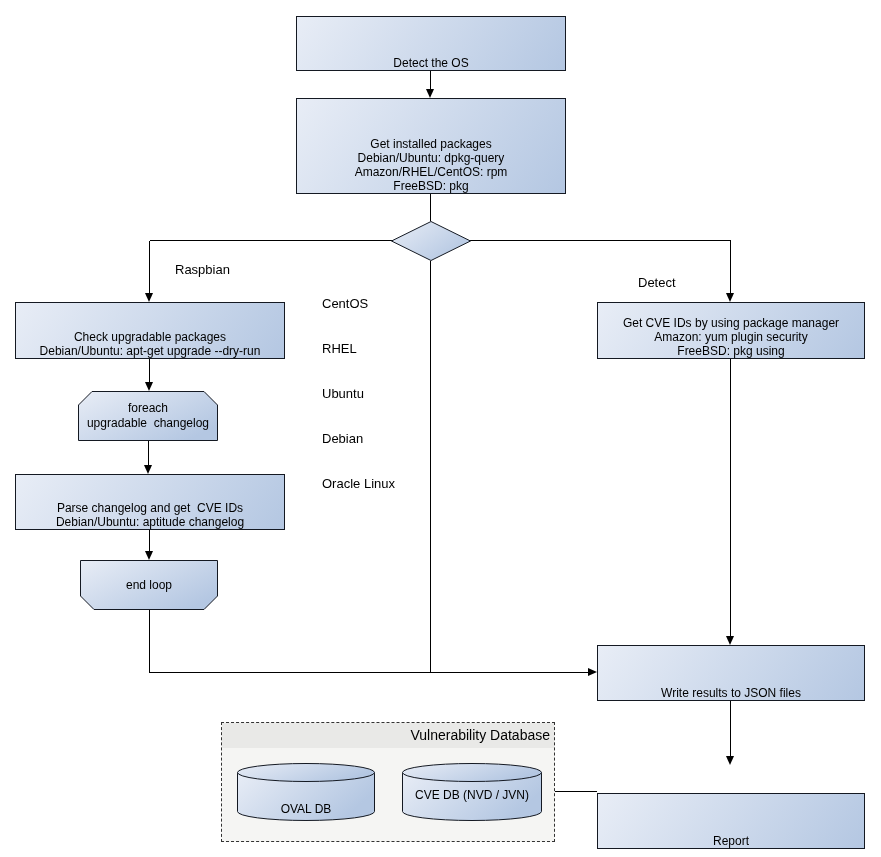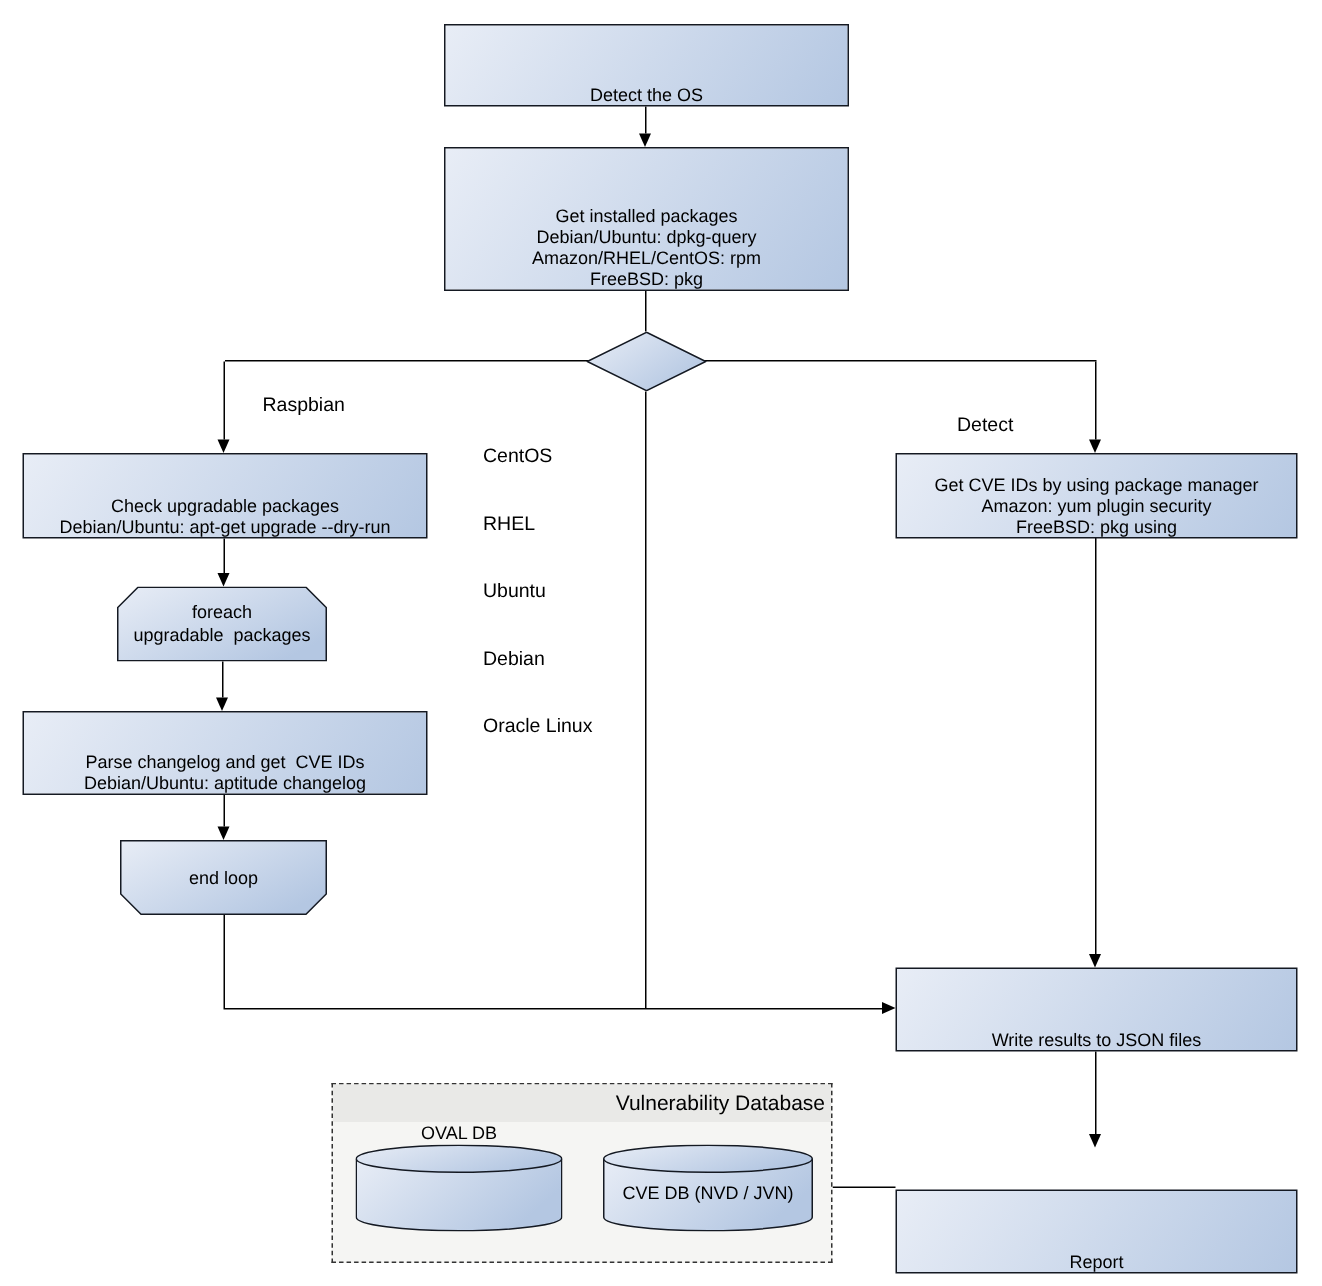--- a/index.html
+++ b/index.html
@@ -145,21 +145,21 @@
     <defs>
       <linearGradient id="fg" x1="0" y1="0" x2="1" y2="0.7">
         <stop offset="0" stop-color="#e8edf6"></stop>
           <stop offset="1" stop-color="#b4c7e2"></stop>
       </linearGradient>
     </defs>
     <polygon points="14,0.5 126,0.5 139.5,14 139.5,49.5 0.5,49.5 0.5,14" fill="url(#fg)" stroke="#141922" stroke-width="1"></polygon>
   </svg>
   <div class="shape-label" style="left:78px; top:391px; width:140px; height:50px;">
     <span class="tline">foreach</span>
-    <span class="tline">upgradable  packages</span>
+    <span class="tline">upgradable  changelog</span>
   </div>
 
   <div class="node" style="left:15px; top:474px; width:270px; height:56px;">
     <span class="tline">Parse changelog and get  CVE IDs</span>
     <span class="tline">Debian/Ubuntu: aptitude changelog</span>
   </div>
 
   <svg class="shape-svg" style="left:80px; top:560px;" width="138" height="50" viewBox="0 0 138 50">
     <defs>
       <linearGradient id="eg" x1="0" y1="0" x2="1" y2="0.7">
@@ -184,21 +184,21 @@
   <svg class="shape-svg" style="left:237px; top:763px;" width="138" height="58" viewBox="0 0 138 58">
     <defs>
       <linearGradient id="c1" x1="0" y1="0" x2="1" y2="0.4">
         <stop offset="0" stop-color="#e8edf6"></stop>
           <stop offset="1" stop-color="#b4c7e2"></stop>
       </linearGradient>
     </defs>
     <path d="M0.5,9.5 L0.5,48.5 A68.5,9 0 0 0 137.5,48.5 L137.5,9.5" fill="url(#c1)" stroke="#141922" stroke-width="1"></path>
     <ellipse cx="69" cy="9.5" rx="68.5" ry="9" fill="url(#c1)" stroke="#141922" stroke-width="1"></ellipse>
   </svg>
-  <div class="shape-label" style="left:237px; top:723px; width:138px; height:58px; padding-top:7px; box-sizing:border-box;">
+  <div class="shape-label" style="left:237px; top:777px; width:138px; height:58px; padding-top:7px; box-sizing:border-box;">
     <span class="tline">OVAL DB</span>
   </div>
 
   <svg class="shape-svg" style="left:402px; top:763px;" width="140" height="58" viewBox="0 0 140 58">
     <defs>
       <linearGradient id="c2" x1="0" y1="0" x2="1" y2="0.4">
         <stop offset="0" stop-color="#e8edf6"></stop>
           <stop offset="1" stop-color="#b4c7e2"></stop>
       </linearGradient>
     </defs>

